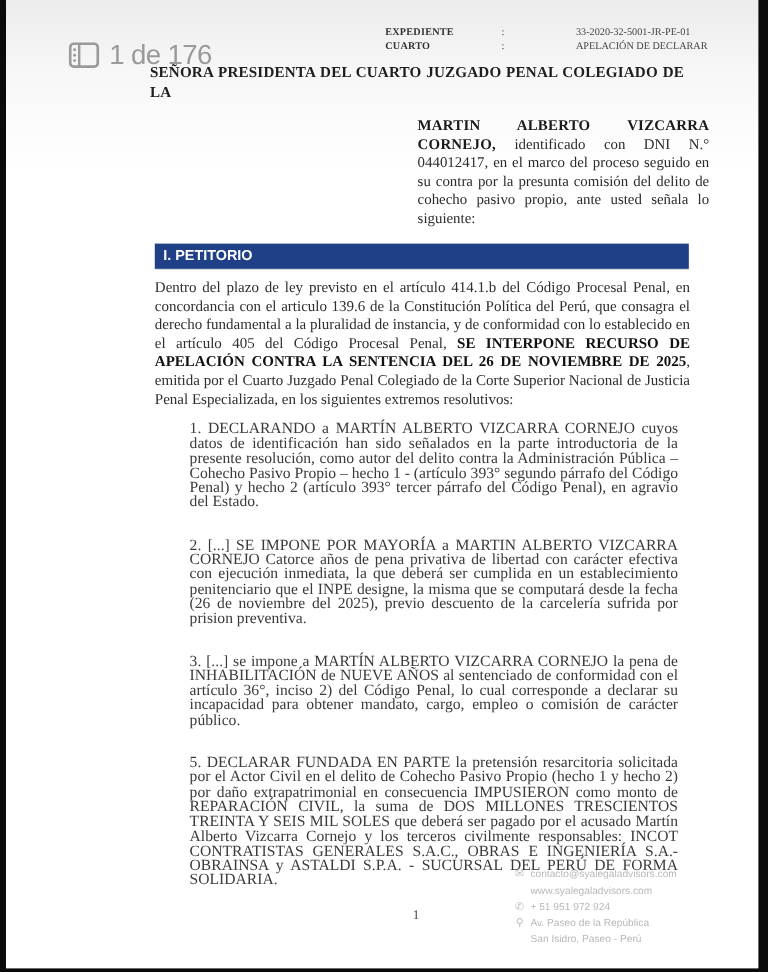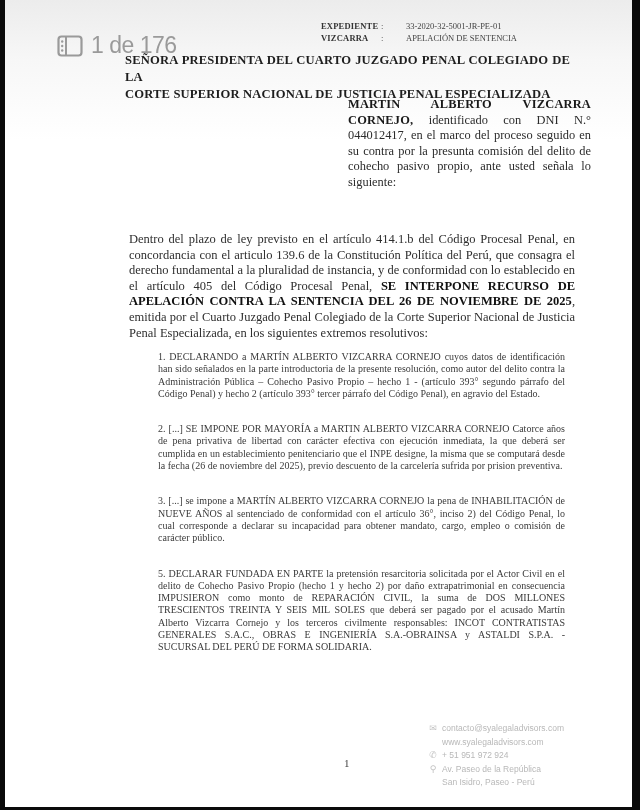--- a/index.html
+++ b/index.html
@@ -14,21 +14,21 @@
       overflow: hidden;
     }
     .page-counter {
       position: absolute; left: 52px; top: 32px; display: flex; align-items: center;
       color: #9a9a9a; font-family: "Liberation Sans", "DejaVu Sans", sans-serif;
       font-size: 23px; letter-spacing: -0.5px; z-index: 5;
     }
     .page-counter svg { margin-right: 8px; }
 
     .exp-block { position: absolute; left: 316px; top: 20px; font-size: 8.5px; color: #333; line-height: 12px; }
-    .exp-row { display: flex; }
+    .exp-row { display: flex; gap: 37px; }
     .exp-key { width: 58px; font-weight: bold; letter-spacing: 0.2px; }
     .exp-sep { width: 25px; text-align: left; padding-left: 2px; }
     .exp-val { color: #444; }
 
     .addressee {
       position: absolute; left: 120px; top: 52px; width: 445px;
       font-weight: bold; font-size: 12.6px; color: #1e1e1e; line-height: 17px;
       text-align: justify; text-align-last: justify; letter-spacing: 0.15px;
     }
     .addressee .l2 { text-align-last: left; }
@@ -48,21 +48,21 @@
     }
 
     .petitorio {
       position: absolute; left: 124px; top: 232px; width: 446px;
       font-size: 12.5px; color: #2e2e2e; line-height: 15.6px; text-align: justify;
     }
     .petitorio b { color: #111; }
 
     .items {
       position: absolute; left: 153px; top: 351px; width: 407px;
-      font-size: 10px; color: #3a3a3a; line-height: 12.3px;
+      font-size: 13px; color: #3a3a3a; line-height: 12.3px;
     }
     .item { text-align: justify; margin: 0; }
     .item + .item { margin-top: 23px; }
 
     .page-number {
       position: absolute; left: 339px; top: 757px; font-size: 11px; color: #444;
     }
     .contact {
       position: absolute; left: 422px; top: 722px;
       font-family: "Liberation Sans", "DejaVu Sans", sans-serif;
@@ -89,36 +89,36 @@
     <span>1 de 176</span>
   </div>
 
   <div class="exp-block">
     <div class="exp-row">
       <span class="exp-key">EXPEDIENTE</span>
       <span class="exp-sep">:</span>
       <span class="exp-val">33-2020-32-5001-JR-PE-01</span>
     </div>
     <div class="exp-row">
-      <span class="exp-key">VIZCARRA</span>
+      <span class="exp-key">CUARTO</span>
       <span class="exp-sep">:</span>
-      <span class="exp-val">APELACIÓN DE SENTENCIA</span>
+      <span class="exp-val">APELACIÓN DE DECLARAR</span>
     </div>
   </div>
 
   <div class="addressee">
     <div>SEÑORA PRESIDENTA DEL CUARTO JUZGADO PENAL COLEGIADO DE LA</div>
-    <div class="l2">CORTE SUPERIOR NACIONAL DE JUSTICIA PENAL ESPECIALIZADA</div>
   </div>
 
   <div class="intro">
     <span class="name">MARTIN ALBERTO VIZCARRA CORNEJO,</span>
     <span>identificado con DNI N.° 044012417, en el marco del proceso seguido en su contra por la presunta comisión del delito de cohecho pasivo propio, ante usted señala lo siguiente:</span>
   </div>
 
+  <div class="section-bar">I. PETITORIO</div>
 
   <div class="petitorio">
     <span>Dentro del plazo de ley previsto en el artículo 414.1.b del Código Procesal Penal, en concordancia con el articulo 139.6 de la Constitución Política del Perú, que consagra el derecho fundamental a la pluralidad de instancia, y de conformidad con lo establecido en el artículo 405 del Código Procesal Penal, </span><b>SE INTERPONE RECURSO DE APELACIÓN CONTRA LA SENTENCIA DEL 26 DE NOVIEMBRE DE 2025</b><span>, emitida por el Cuarto Juzgado Penal Colegiado de la Corte Superior Nacional de Justicia Penal Especializada, en los siguientes extremos resolutivos:</span>
   </div>
 
   <div class="items">
     <p class="item">1. DECLARANDO a MARTÍN ALBERTO VIZCARRA CORNEJO cuyos datos de identificación han sido señalados en la parte introductoria de la presente resolución, como autor del delito contra la Administración Pública – Cohecho Pasivo Propio – hecho 1 - (artículo 393° segundo párrafo del Código Penal) y hecho 2 (artículo 393° tercer párrafo del Código Penal), en agravio del Estado.</p>
     <p class="item">2. [...] SE IMPONE POR MAYORÍA a MARTIN ALBERTO VIZCARRA CORNEJO Catorce años de pena privativa de libertad con carácter efectiva con ejecución inmediata, la que deberá ser cumplida en un establecimiento penitenciario que el INPE designe, la misma que se computará desde la fecha (26 de noviembre del 2025), previo descuento de la carcelería sufrida por prision preventiva.</p>
     <p class="item">3. [...] se impone a MARTÍN ALBERTO VIZCARRA CORNEJO la pena de INHABILITACIÓN de NUEVE AÑOS al sentenciado de conformidad con el artículo 36°, inciso 2) del Código Penal, lo cual corresponde a declarar su incapacidad para obtener mandato, cargo, empleo o comisión de carácter público.</p>
     <p class="item">5. DECLARAR FUNDADA EN PARTE la pretensión resarcitoria solicitada por el Actor Civil en el delito de Cohecho Pasivo Propio (hecho 1 y hecho 2) por daño extrapatrimonial en consecuencia IMPUSIERON como monto de REPARACIÓN CIVIL, la suma de DOS MILLONES TRESCIENTOS TREINTA Y SEIS MIL SOLES que deberá ser pagado por el acusado Martín Alberto Vizcarra Cornejo y los terceros civilmente responsables: INCOT CONTRATISTAS GENERALES S.A.C., OBRAS E INGENIERÍA S.A.-OBRAINSA y ASTALDI S.P.A. - SUCURSAL DEL PERÚ DE FORMA SOLIDARIA.</p>

